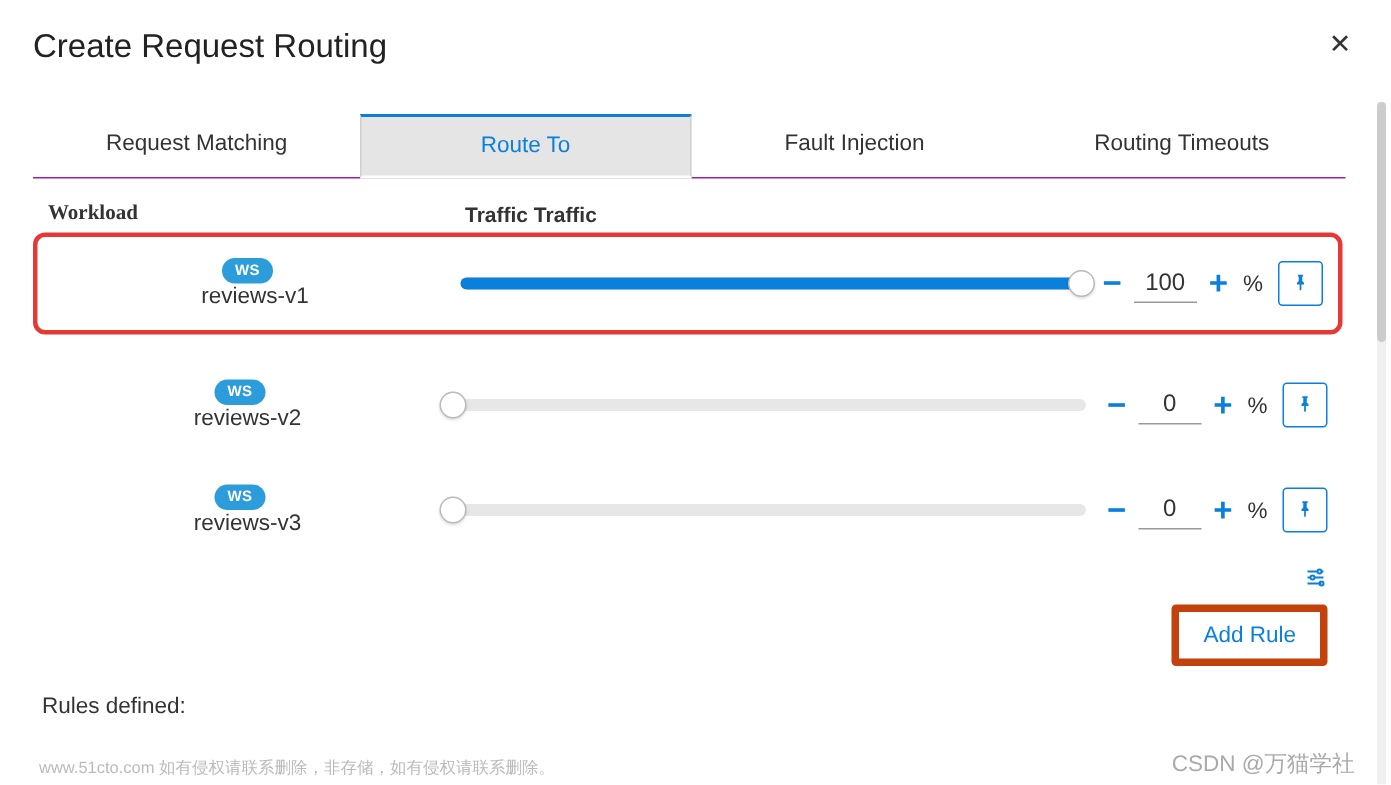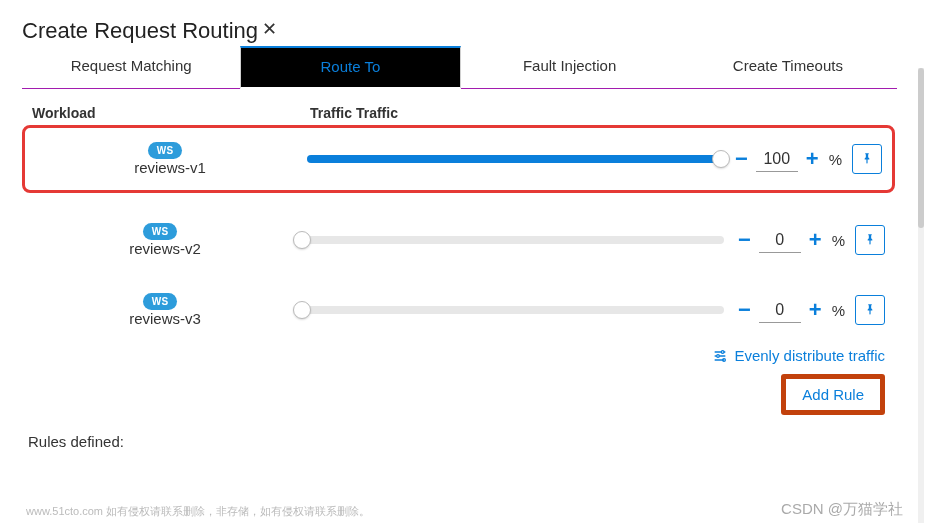--- a/index.html
+++ b/index.html
@@ -1,30 +1,30 @@
 <!DOCTYPE html>
 <html><head>
   <meta charset="utf-8">
   <style>
     * { box-sizing: border-box; margin: 0; padding: 0; }
     body { font-family: -apple-system, BlinkMacSystemFont, "Segoe UI", Helvetica, Arial, sans-serif; background: #fff; color: #333; width: 927px; height: 523px; overflow: hidden; position: relative; }
     .modal { padding: 18px 22px 0 22px; }
-    .modal-header { display: flex; justify-content: flex-start; align-items: flex-start; margin-bottom: 2px; }
+    .modal-header { display: flex; justify-content: space-between; align-items: flex-start; margin-bottom: 32px; }
     .modal-title { font-size: 22px; font-weight: 500; color: #222; }
     .close-x { font-size: 18px; color: #333; cursor: pointer; padding: 2px 4px; line-height: 1; }
     
     .scroll-area { position: absolute; right: 3px; top: 68px; bottom: 0; width: 6px; background: #f0f0f0; }
     .scroll-thumb { position: absolute; top: 0; width: 6px; height: 160px; background: #ccc; border-radius: 3px; }
     
     .tabs { display: flex; border-bottom: 1px solid #a21caf; margin-right: 8px; }
     .tab { flex: 1; text-align: center; padding: 10px 4px 12px 4px; font-size: 15px; color: #333; cursor: pointer; border-top: 1px solid transparent; }
-    .tab.active { color: #0a7fdb; border-top: 2px solid #0a7fdb; border-left: 1px solid #d0d0d0; border-right: 1px solid #d0d0d0; border-bottom: 2px solid #fff; margin-bottom: -1px; background: #000000; }
+    .tab.active { color: #0a7fdb; border-top: 2px solid #0a7fdb; border-left: 1px solid #d0d0d0; border-right: 1px solid #d0d0d0; border-bottom: 2px solid #fff; margin-bottom: -1px; background: #e5e5e5; }
     
     .headers { display: flex; padding: 16px 0 4px 10px; }
-    .h-workload { width: 278px; font-size: 14px; font-weight: 600; color: #333; }
+    .h-workload { width: 278px; font-size: 14px; font-weight: 600; color: #333; font-family: Liberation Serif, serif; }
     .h-weight { font-size: 14px; font-weight: 600; color: #333; }
     
     .row-wrap { padding: 6px 10px 6px 6px; margin-right: 10px; }
     .row-wrap.hl { border: 3px solid #e53935; border-radius: 8px; padding: 14px 10px 14px 8px; }
     .row { display: flex; align-items: center; }
     .row-label { display: flex; align-items: center; width: 274px; flex-direction: column; }
     .ws-badge { background: #2d9cdb; color: #fff; font-size: 10px; font-weight: 700; padding: 3px 9px; border-radius: 11px; margin-right: 10px; letter-spacing: 0.3px; }
     .wl-name { font-size: 15px; color: #333; }
     
     .slider-wrap { flex: 1; display: flex; align-items: center; padding-right: 8px; }
@@ -57,21 +57,21 @@
 <div class="modal">
   <div class="modal-header">
     <div class="modal-title">Create Request Routing</div>
     <div class="close-x">✕</div>
   </div>
 
   <div class="tabs">
     <div class="tab">Request Matching</div>
     <div class="tab active">Route To</div>
     <div class="tab">Fault Injection</div>
-    <div class="tab">Create Timeouts</div>
+    <div class="tab">Routing Timeouts</div>
   </div>
 
   <div class="headers">
     <div class="h-workload">Workload</div>
     <div class="h-weight">Traffic Traffic</div>
   </div>
 
   <div class="row-wrap hl">
     <div class="row">
       <div class="row-label">
@@ -155,21 +155,20 @@
   </div>
 
   <div class="actions">
     <div class="link-evenly">
       <svg viewBox="0 0 24 24" fill="none" stroke="currentColor" stroke-width="2">
           <path d="M4 6h10M20 6h-2M4 12h3M20 12h-9M4 18h14M20 18h0"></path>
           <circle cx="16" cy="6" r="2"></circle>
           <circle cx="9" cy="12" r="2"></circle>
           <circle cx="18" cy="18" r="2"></circle>
         </svg>
-      <span>Evenly distribute traffic</span>
     </div>
     <button class="add-rule-btn">Add Rule</button>
   </div>
 
   <div class="rules-def">Rules defined:</div>
 
 </div>
 
 <div class="scroll-area">
   <div class="scroll-thumb"></div>

